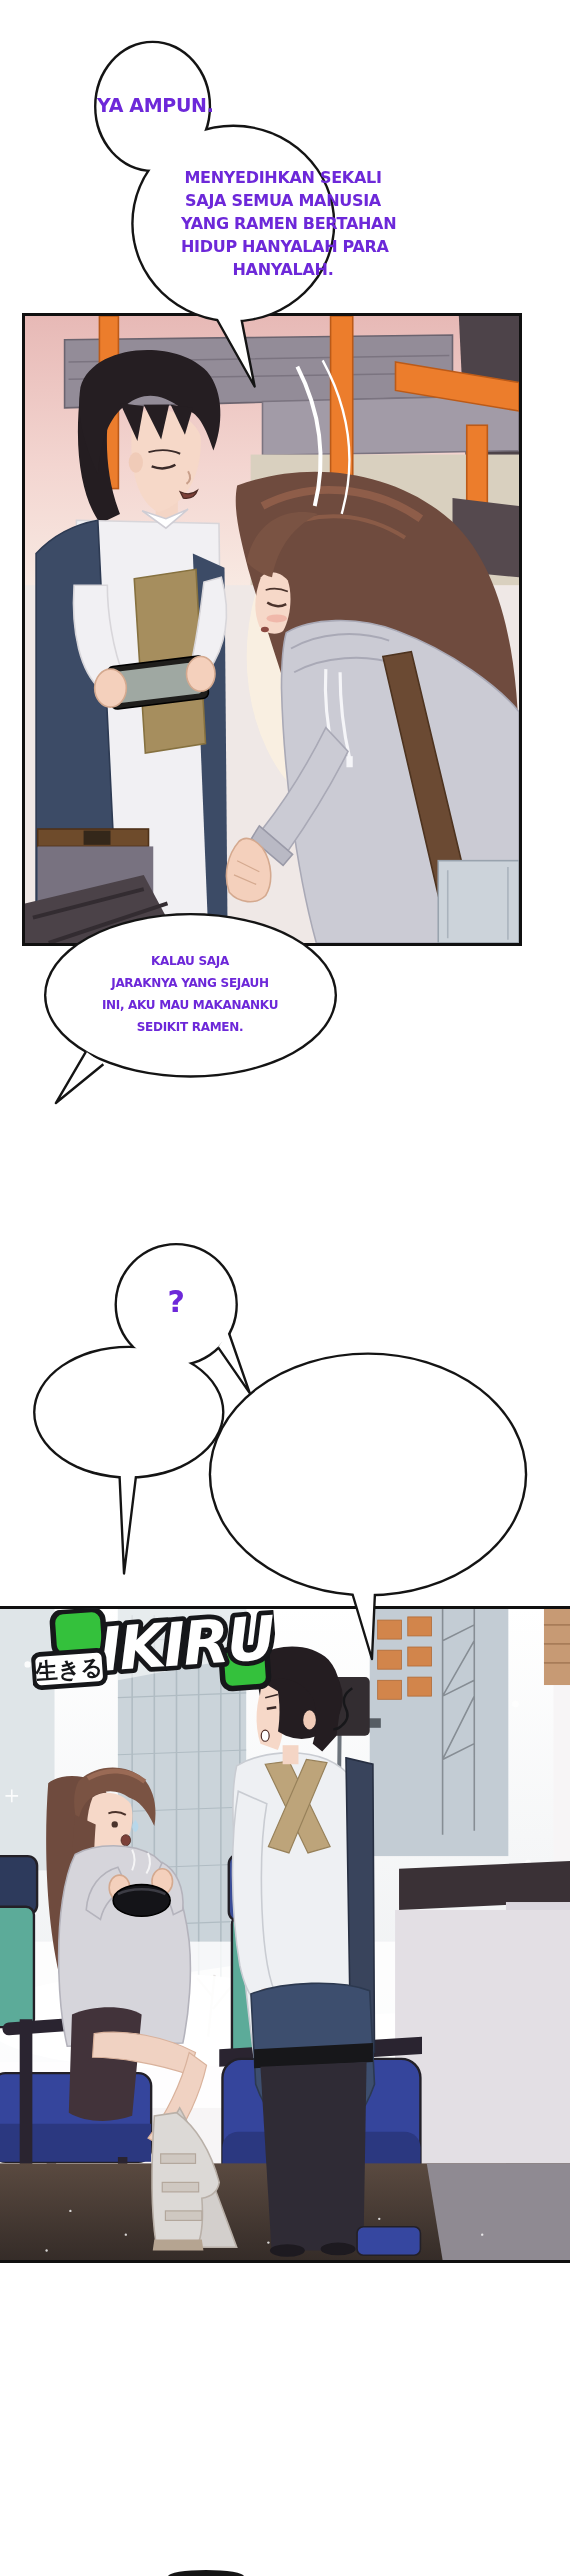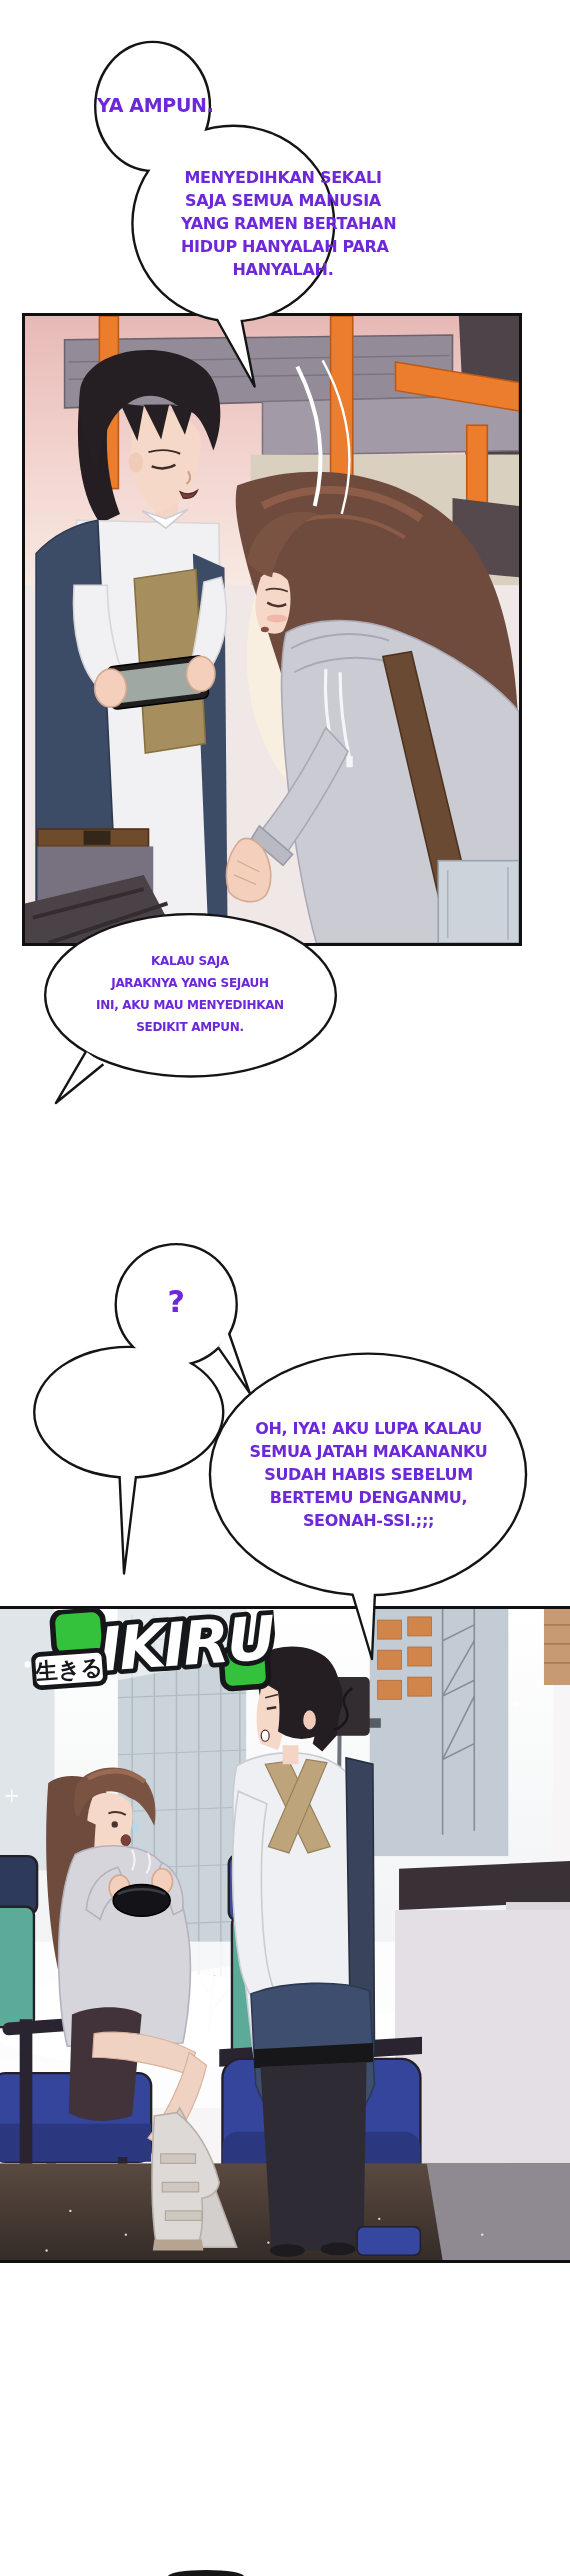--- a/index.html
+++ b/index.html
@@ -283,46 +283,39 @@
   </div>
 
   <svg class="bubble-svg" style="left:40px;top:909px;" width="301" height="198" viewBox="0 0 380 250">
     <ellipse cx="190" cy="109" rx="182" ry="101" fill="#ffffff" stroke="#141414" stroke-width="6"></ellipse>
     <path d="M58,180 L20,245 L80,196" fill="#ffffff" stroke="#141414" stroke-width="3" stroke-linejoin="round"></path>
     <ellipse cx="190" cy="109" rx="182" ry="101" fill="#ffffff"></ellipse>
   </svg>
   <div class="btxt" style="left:75px;top:950px;width:230px;font-size:12px;line-height:22px;">
     <div>KALAU SAJA</div>
     <div>JARAKNYA YANG SEJAUH</div>
-    <div>INI, AKU MAU MENYEDIHKAN</div>
-    <div>SEDIKIT AMPUN.</div>
+    <div>INI, AKU MAU MAKANANKU</div>
+    <div>SEDIKIT RAMEN.</div>
   </div>
 
   <svg class="bubble-svg" style="left:24px;top:1235px;" width="238" height="348" viewBox="0 0 300 440">
     <circle cx="192" cy="88" r="75" fill="#ffffff" stroke="#141414" stroke-width="6"></circle>
     <ellipse cx="132" cy="224" rx="118" ry="81" fill="#ffffff" stroke="#141414" stroke-width="6"></ellipse>
     <path d="M245,142 L285,200 L258,122" fill="#ffffff" stroke="#141414" stroke-width="3" stroke-linejoin="round"></path>
     <path d="M120,297 L126,428 L142,298" fill="#ffffff" stroke="#141414" stroke-width="3" stroke-linejoin="round"></path>
     <circle cx="192" cy="88" r="75" fill="#ffffff"></circle>
     <ellipse cx="132" cy="224" rx="118" ry="81" fill="#ffffff"></ellipse>
   </svg>
   <div class="btxt" style="left:158px;top:1286px;width:36px;font-size:30px;line-height:32px;">?</div>
 
   <svg class="bubble-svg" style="left:204px;top:1346px;" width="328" height="325" viewBox="0 0 414 410">
     <ellipse cx="207" cy="162" rx="198" ry="151" fill="#ffffff" stroke="#141414" stroke-width="6"></ellipse>
     <path d="M185,305 L212,395 L216,307" fill="#ffffff" stroke="#141414" stroke-width="3" stroke-linejoin="round"></path>
     <ellipse cx="207" cy="162" rx="198" ry="151" fill="#ffffff"></ellipse>
   </svg>
-  <div class="btxt" style="left:242px;top:1417px;width:253px;font-size:16px;line-height:23px;">
-    <div>OH, IYA! AKU LUPA KALAU</div>
-    <div>SEMUA JATAH MAKANANKU</div>
-    <div>SUDAH HABIS SEBELUM</div>
-    <div>BERTEMU DENGANMU,</div>
-    <div>SEONAH-SSI.;;;</div>
-  </div>
 
   <div class="logo-wrap">
     <svg width="245" height="97" viewBox="0 0 310 122">
       <rect x="30" y="2" width="64" height="56" rx="14" fill="#34c13c" stroke="#16171a" stroke-width="7"></rect>
       <rect x="240" y="64" width="58" height="50" rx="12" fill="#34c13c" stroke="#16171a" stroke-width="7"></rect>
       <text x="197" y="80" text-anchor="middle" font-family="DejaVu Sans, sans-serif" font-size="76" font-weight="bold" font-style="italic" letter-spacing="-3" fill="#ffffff" stroke="#16171a" stroke-width="12" stroke-linejoin="round" paint-order="stroke">IKIRU</text>
       <rect x="2" y="54" width="90" height="42" rx="9" fill="#ffffff" stroke="#16171a" stroke-width="6"></rect>
       <text x="47" y="85" text-anchor="middle" font-family="DejaVu Sans, sans-serif" font-size="28" font-weight="bold" fill="#16171a">生きる</text>
     </svg>
   </div>

